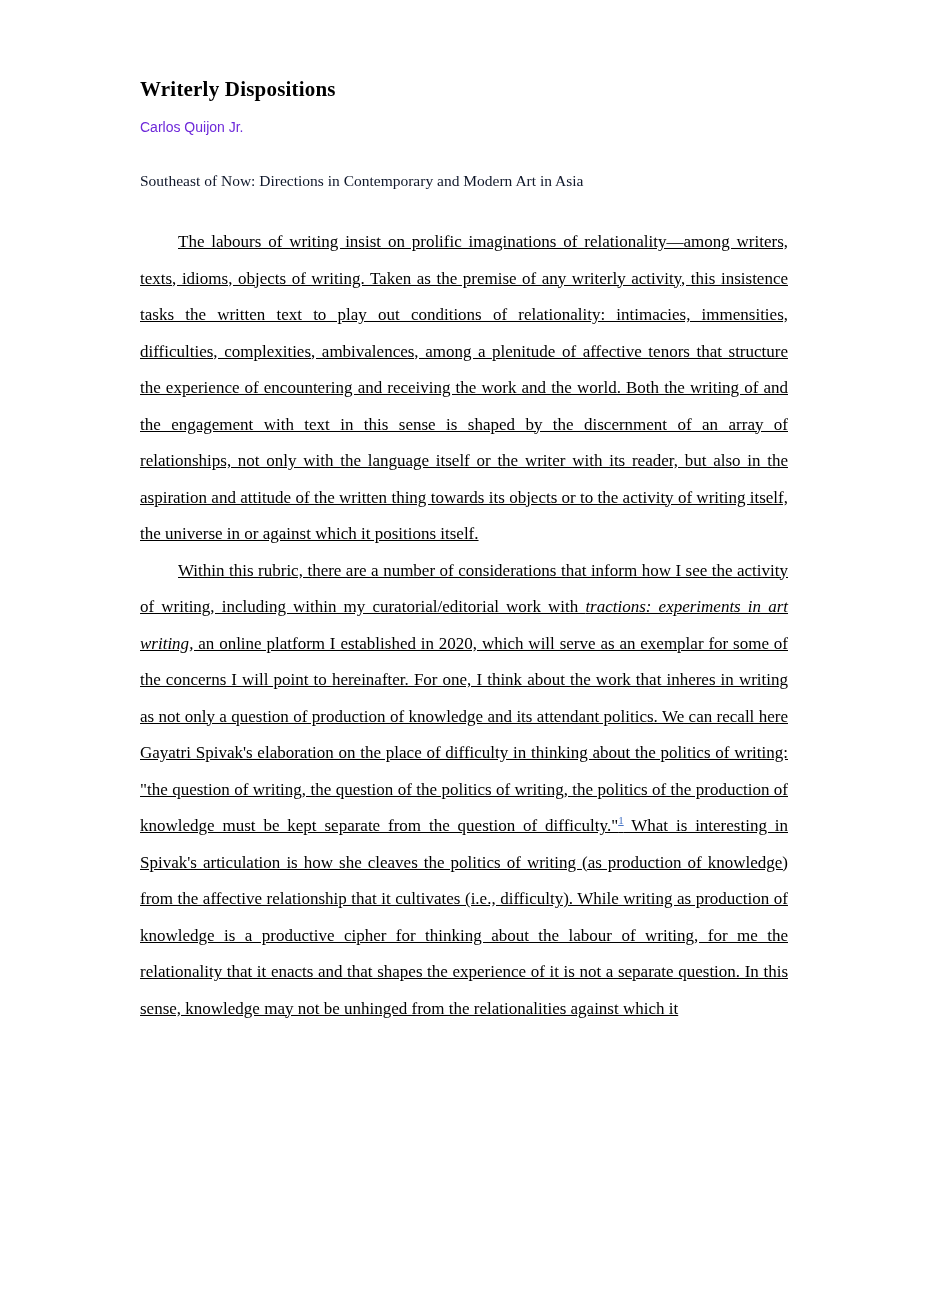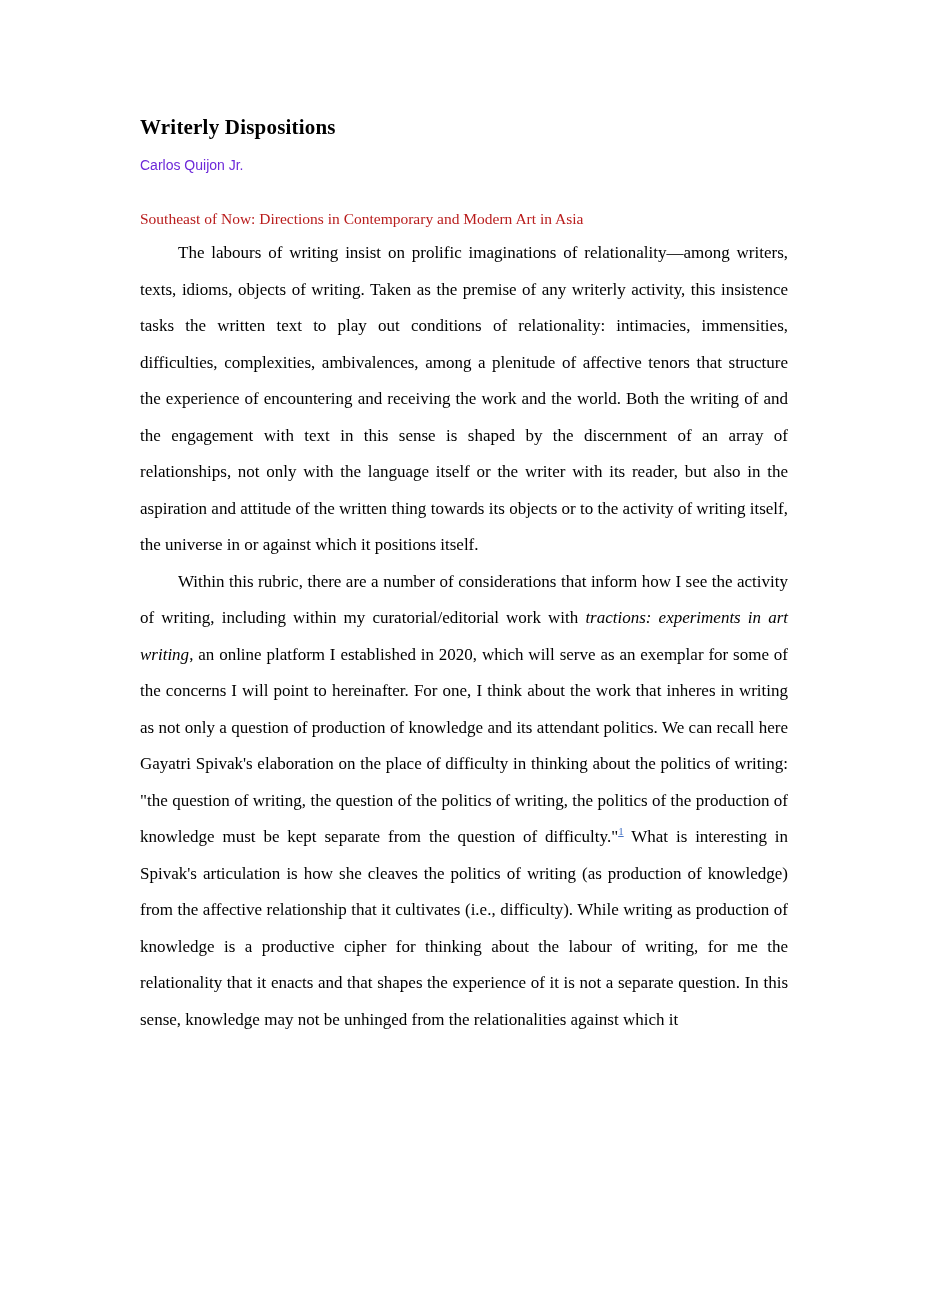--- a/index.html
+++ b/index.html
@@ -10,21 +10,21 @@
   body {
     width: 926px;
     min-height: 1309px;
     font-family: "Liberation Serif", serif;
     color: #000000;
   }
   .page {
     box-sizing: border-box;
     width: 926px;
     min-height: 1309px;
-    padding: 114px 138px 80px 140px;
+    padding: 76px 138px 80px 140px;
     background: #ffffff;
   }
   .title {
     font-family: "Liberation Serif", serif;
     font-size: 21px;
     font-weight: bold;
     line-height: 26px;
     letter-spacing: 0.2px;
     margin: 0 0 16px 0;
     color: #000000;
@@ -32,30 +32,31 @@
   .author {
     font-family: "Liberation Sans", sans-serif;
     font-size: 14px;
     line-height: 18px;
     color: #6d28d9;
     margin: 0 0 33px 0;
   }
   .journal {
     font-size: 15.5px;
     line-height: 24px;
-    margin: 0 0 4px 0;
-    color: #b91c1c;
+    margin: 0 0 31px 0;
+    color: #0f172a;
   }
   .body-text p {
     margin: 0;
     font-size: 17px;
     line-height: 36.5px;
     text-align: justify;
     text-indent: 38px;
     color: #000000;
+    text-decoration: underline;
   }
   .italic {
     font-style: italic;
   }
   sup.fnref {
     font-size: 11px;
     line-height: 0;
   }
   sup.fnref a {
     color: #4472c4;

